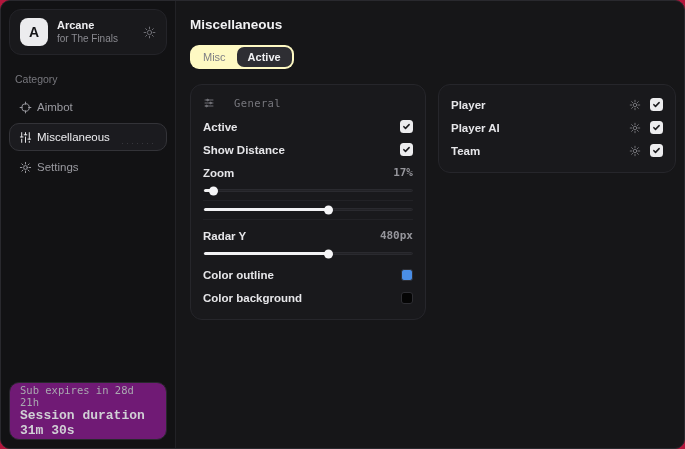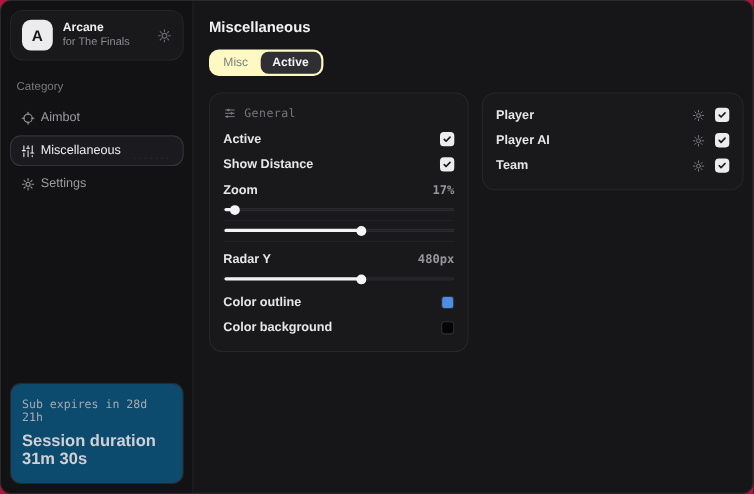--- a/index.html
+++ b/index.html
@@ -18,34 +18,34 @@
   .brand-title { font-size:11px; font-weight:bold; color:#ededf0; }
   .brand-sub { font-size:10px; color:#8a8a90; }
   .brand-gear { color:#6f6f75; display:flex; }
   .cat-label { margin:10px 14px 4px; font-size:10.5px; color:#77777d; }
   .nav { display:flex; flex-direction:column; gap:2px; padding:4px 8px; }
   .nav-item { position:relative; display:flex; align-items:center; gap:5px; height:28px; padding:0 9px; border-radius:10px; color:#9a9aa0; font-size:11.5px; border:1px solid transparent; cursor:pointer; }
   .nav-item .nicon { display:flex; color:inherit; }
   .nav-item.selected { color:#ededf0; background:#1b1b1f; border-color:#333338; }
   .nav-dots { position:absolute; right:10px; bottom:2px; font-size:9px; letter-spacing:2px; color:#3c3c42; }
   .side-spacer { flex:1; }
-  .footer-card { margin:8px; padding:13px 10px; border-radius:10px; background:#0c4a6e; border:1px solid #28282d; }
+  .footer-card { margin:8px; padding:1px 10px; border-radius:10px; background:#701a75; border:1px solid #28282d; }
   .footer-line1 { font-family:"DejaVu Sans Mono", monospace; font-size:10.5px; color:#a9a9b0; }
-  .footer-line2 { margin-top:6px; font-size:15px; font-weight:bold; color:#d0d0d5; }
+  .footer-line2 { margin-top:0; font-size:13px; font-weight:bold; color:#d0d0d5;font-family:Liberation Mono, monospace; }
   
   .main { flex:1; padding:16px 14px 0 14px; }
   .page-title { font-size:13.5px; font-weight:bold; color:#f2f2f4; }
   .tabs { margin-top:13px; display:inline-flex; align-items:center; background:#fef9c3; border-radius:9px; padding:2px; }
   .tab { padding:4px 11px; font-size:11px; color:#7e7e85; border-radius:7px; cursor:pointer; }
   .tab.selected { background:#2e2e33; color:#f0f0f2; font-weight:bold; }
   .cards { margin-top:15px; display:flex; gap:12px; align-items:flex-start; }
   .card { background:#19191c; border:1px solid #26262b; border-radius:12px; padding:8px 12px 10px; }
   .card-general { width:236px; }
   .card-entities { width:238px; }
-  .card-head { display:flex; align-items:center; gap:7px; padding:4px 0 6px; color:#77777d; font-family:"DejaVu Sans Mono", monospace; font-size:10.5px; letter-spacing:.4px; }
+  .card-head { display:flex; align-items:center; gap:19px; padding:4px 0 6px; color:#77777d; font-family:"DejaVu Sans Mono", monospace; font-size:10.5px; letter-spacing:.4px; }
   .row { display:flex; align-items:center; justify-content:space-between; height:23px;font-weight:bold; }
   .row-label { font-size:11.5px; color:#e6e6e9; }
   .row-value { font-family:"DejaVu Sans Mono", monospace; font-size:11px; color:#96969c;text-align:right; }
   .checkbox { width:13px; height:13px; border-radius:3.5px; background:#ececee; display:flex; align-items:center; justify-content:center; cursor:pointer; }
   .slider { position:relative; height:9px; margin:2px 0 5px; display:flex; align-items:center; cursor:pointer; }
   .track { position:relative; width:100%; height:3px; border-radius:2px; background:#222226; border:1px solid #2a2a2f; }
   .fill { position:relative; height:3px; margin-top:-1px; border-radius:2px; background:#f2f2f4; }
   .thumb { position:absolute; right:-4px; top:50%; transform:translateY(-50%); width:9px; height:9px; border-radius:50%; background:#f5f5f7; }
   .divider { height:1px; background:#222226; margin:4px 0; }
   .swatch { width:12px; height:12px; border-radius:3px; border:1px solid #2e2e33; cursor:pointer; }

